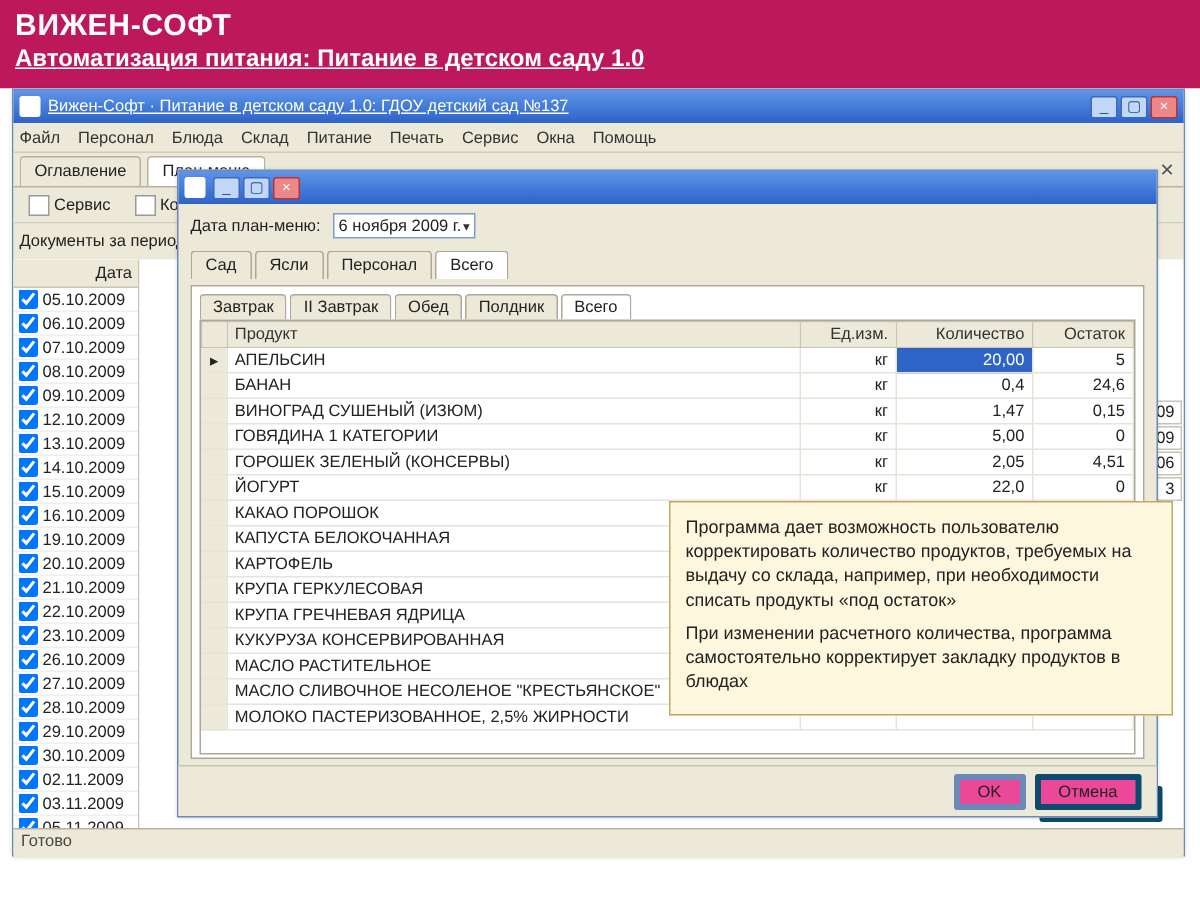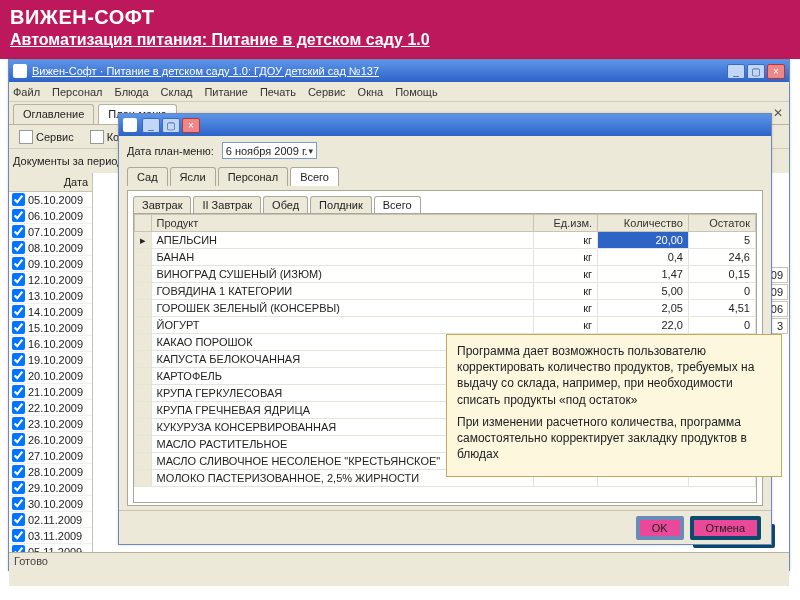--- a/index.html
+++ b/index.html
@@ -35,21 +35,21 @@
 
   .content-split { display:flex; height: calc(100% - 22px - 20px - 23px - 24px - 24px - 18px); }
   .left-pane { width:84px; background:#fff; border-right:1px solid #c7c3b5; overflow:hidden; display:flex; flex-direction:column;}
   .left-pane .hdr { background:#ece9d8; padding:3px 4px; border-bottom:1px solid #c7c3b5;text-align:right;}
   .left-pane .hdr-cell{display:inline-block;}
   .left-list{flex:1; overflow:auto;}
   .left-row{display:flex;align-items:center;gap:3px;padding:1px 3px;border-bottom:1px solid #f1efe8;}
   .left-row input[type=checkbox]{width:13px;height:13px;}
   .right-pane { flex:1; background:#fff; padding:6px; }
 
-  .statusbar{height:34px;background:#ece9d8;border-top:1px solid #b7b19d;font-size:11px;padding:2px 5px;color:#444;}
+  .statusbar{height:20px;background:#ece9d8;border-top:1px solid #b7b19d;font-size:11px;padding:2px 5px;color:#444;}
   .btn{background:#ec4899;border:4px solid #0c4a6e;border-radius:2px;padding:2px 12px;cursor:pointer;}
   .btn.primary{border-color:#6b8ab8;}
   .cancel-btn{position:absolute;right:14px;bottom:22px;}
 
   
   .win-dlg { top:54px; left:118px; width:654px; height:432px; z-index:20; background:#ece9d8;}
   .dlg-body{padding:6px 8px 4px 8px; height:calc(100% - 22px - 34px); display:flex; flex-direction:column; gap:4px;}
   .dlg-row1{display:flex;align-items:center;gap:8px;}
   .inner-tabs{display:flex;gap:0;margin-top:4px;}
   .inner-tab{padding:3px 9px;border:1px solid #aca899;border-bottom:none;background:#ece9d8;border-radius:3px 3px 0 0;cursor:pointer;margin-right:2px;}

